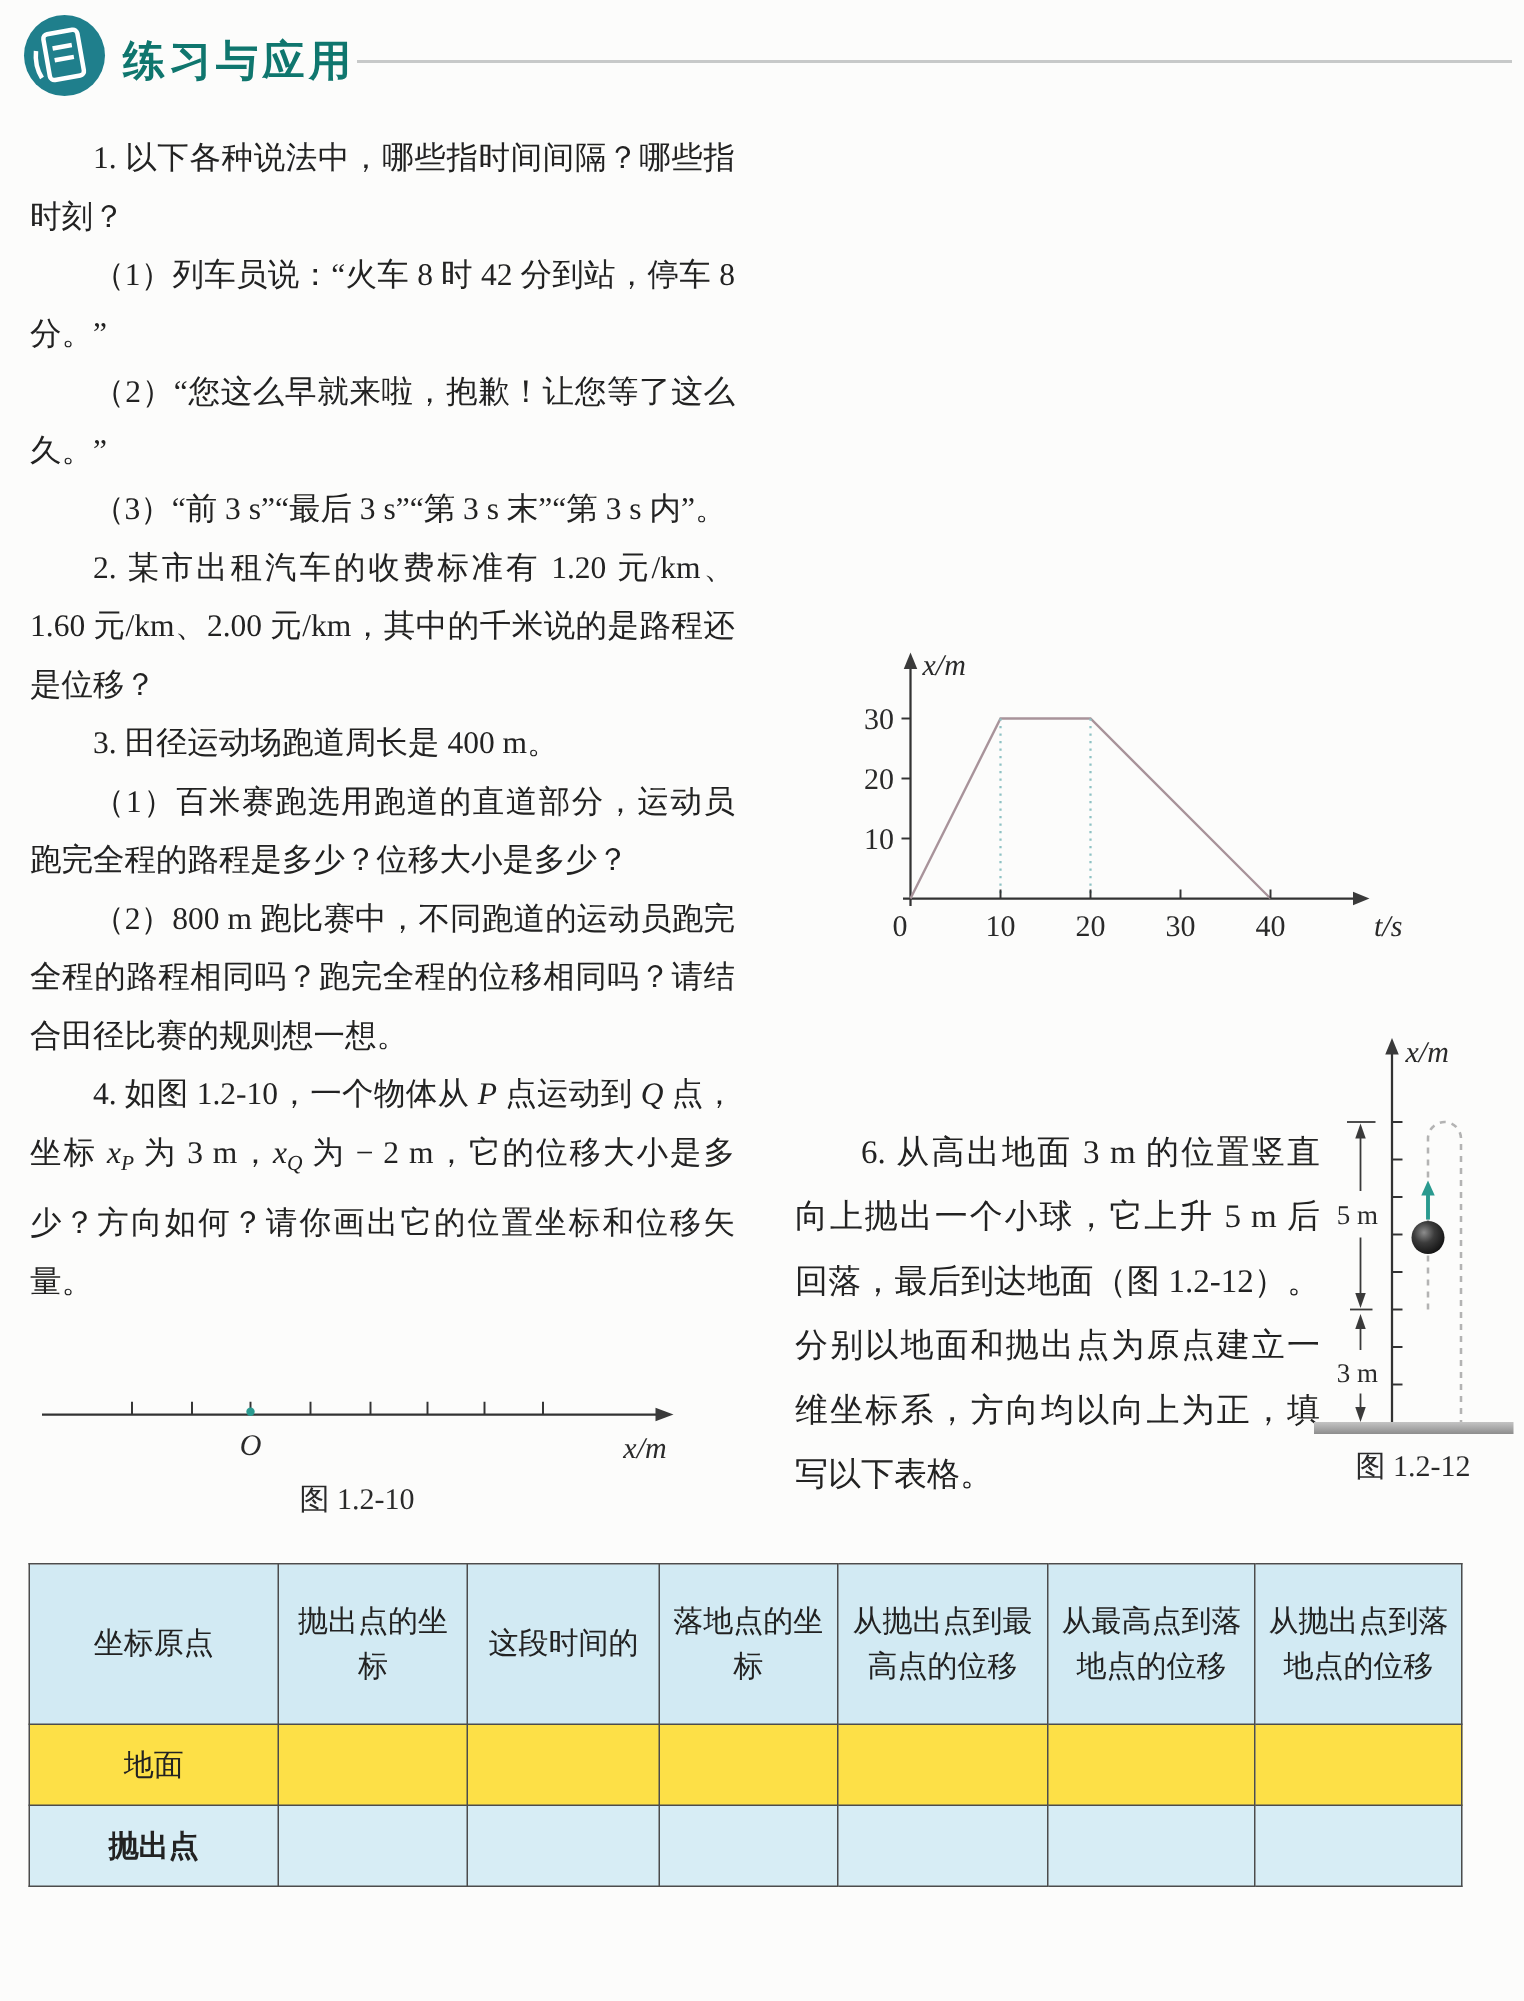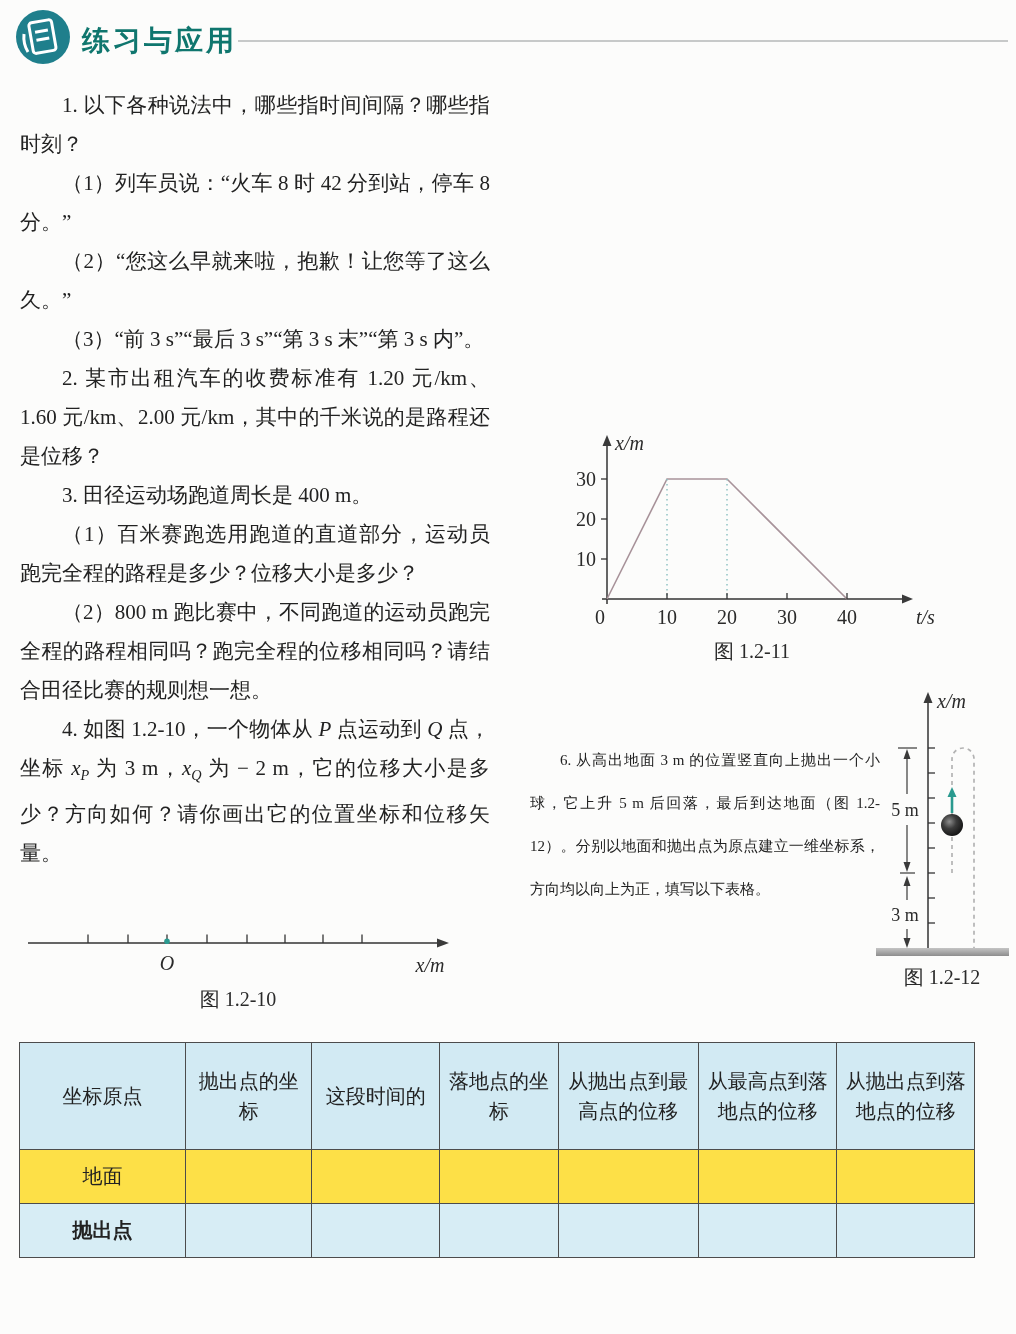--- a/index.html
+++ b/index.html
@@ -7,21 +7,21 @@
         font-family:"Liberation Serif","DejaVu Serif",serif;color:#222;}
   
   .hdr-icon{position:absolute;left:14px;top:8px;width:58px;height:58px;}
   .hdr-title{position:absolute;left:82px;top:22px;font-family:"Liberation Sans","DejaVu Sans",sans-serif;
              font-weight:bold;font-size:28px;color:#0f766e;letter-spacing:3px;}
   .hdr-rule{position:absolute;left:238px;top:40px;width:770px;height:2px;background:#c7c9c9;}
   
   .col-left{position:absolute;left:20px;top:86px;width:470px;}
   .col-right{position:absolute;left:530px;top:86px;width:478px;}
   .para{margin:0;text-indent:2em;text-align:justify;font-size:21px;line-height:39px;}
-  .p6{position:absolute;left:530px;top:724px;width:350px;font-size:15px;line-height:43px;
+  .p6{position:absolute;left:530px;top:724px;width:350px;font-size:22px;line-height:43px;
       text-indent:2em;text-align:justify;}
   .math{font-style:italic;}
   .msub{font-style:italic;font-size:0.68em;vertical-align:sub;}
   
   .fig{position:absolute;}
   .fig-caption{position:absolute;text-align:center;font-size:20px;color:#2a2a2a;}
   .axisline{stroke:#333;stroke-width:1.5;}
   .tick{stroke:#333;stroke-width:1.3;}
   .ticklabel{font-size:20px;fill:#2a2a2a;text-anchor:middle;font-family:"Liberation Serif",serif;}
   .yticklabel{text-anchor:end;}
@@ -110,21 +110,20 @@
       <text x="235" y="200" class="ticklabel">30</text>
       <line x1="295" x2="295" y1="175" y2="169" class="tick"></line>
       <text x="295" y="200" class="ticklabel">40</text>
       <line x1="49" x2="55" y1="135" y2="135" class="tick"></line>
       <text x="44" y="142" class="ticklabel yticklabel">10</text>
       <line x1="49" x2="55" y1="95" y2="95" class="tick"></line>
       <text x="44" y="102" class="ticklabel yticklabel">20</text>
       <line x1="49" x2="55" y1="55" y2="55" class="tick"></line>
       <text x="44" y="62" class="ticklabel yticklabel">30</text>
     </svg>
-  <div class="fig-caption" style="left:552px;top:638px;width:400px;">图 1.2-11</div>
 
   <p class="p6">6. 从高出地面 3 m 的位置竖直向上抛出一个小球，它上升 5 m 后回落，最后到达地面（图 1.2-12）。分别以地面和抛出点为原点建立一维坐标系，方向均以向上为正，填写以下表格。</p>
 
   <svg class="fig" style="left:872px;top:682px;" width="140" height="280" viewBox="0 0 140 280">
     <defs>
       <radialGradient id="ballGrad" cx="38%" cy="35%" r="70%">
         <stop offset="0%" stop-color="#8d8d8d"></stop>
         <stop offset="45%" stop-color="#3c3c3c"></stop>
         <stop offset="100%" stop-color="#111111"></stop>
       </radialGradient>

